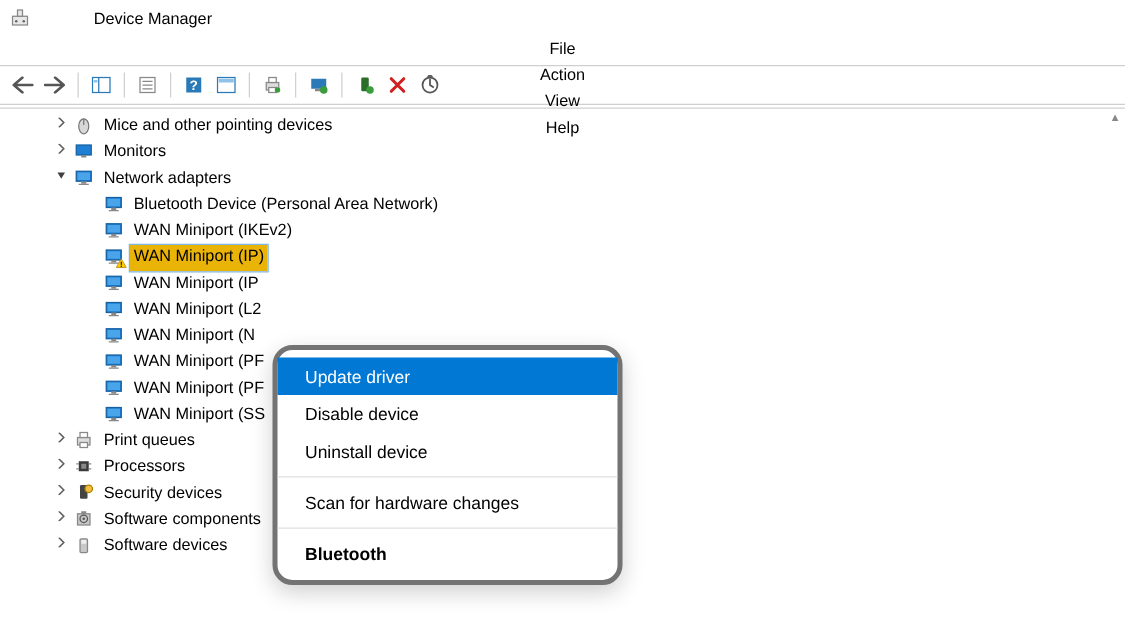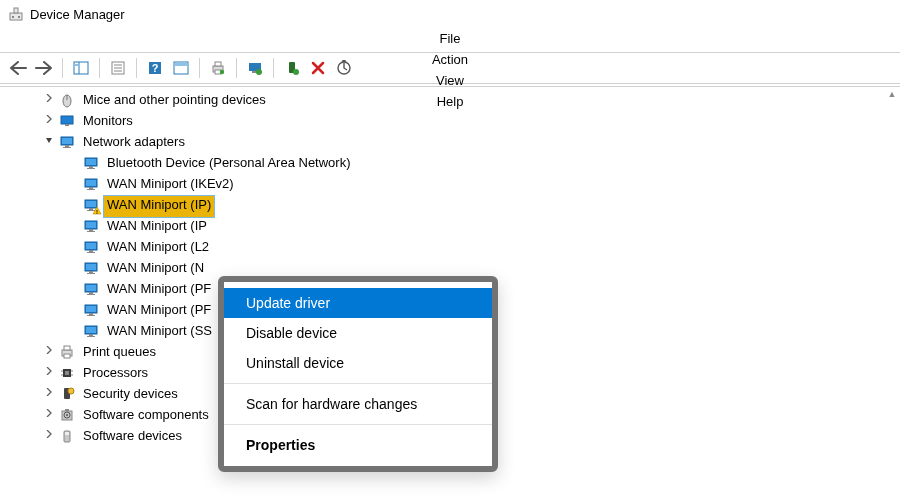--- a/index.html
+++ b/index.html
@@ -12,20 +12,21 @@
     width: 900px;
     height: 500px;
     overflow: hidden;
     position: relative;
   }
   .titlebar {
     display: flex;
     align-items: center;
     padding: 4px 8px;
     height: 28px;
+    gap: 45px;
   }
   .titlebar .app-icon {
     width: 16px; height: 16px;
     margin-right: 6px;
     display: inline-flex; align-items: center; justify-content: center;
   }
   .menubar {
     display: flex;
     padding: 0 4px;
     height: 24px;
@@ -99,22 +100,22 @@
     right: -2px; bottom: -2px;
     width: 10px; height: 10px;
   }
   
   .context-menu {
     position: absolute;
     left: 218px;
     top: 276px;
     width: 280px;
     background: #fff;
-    border: 6px solid #737373;
-    border-radius: 6px;
+    border: 4px solid #737373;
+    border-radius: 16px;
     box-shadow: 0 6px 18px rgba(0,0,0,0.18);
     padding: 6px 0;
     font-size: 14px;
     z-index: 10;
   }
   .context-menu .cm-item {
     padding: 7px 22px;
     cursor: default;
   }
   .context-menu .cm-item.hover {
@@ -433,21 +434,21 @@
 
 <div class="scrollbar-top">▲</div>
 
 <div class="context-menu" id="context-menu">
     <div class="cm-item hover">Update driver</div>
     <div class="cm-item">Disable device</div>
     <div class="cm-item">Uninstall device</div>
     <div class="cm-sep"></div>
     <div class="cm-item">Scan for hardware changes</div>
     <div class="cm-sep"></div>
-    <div class="cm-item bold">Properties</div>
+    <div class="cm-item bold">Bluetooth</div>
   </div>
 
 <svg width="0" height="0" style="position:absolute">
   <defs>
     <g id="ic-mouse">
         <ellipse cx="8" cy="9" rx="4" ry="6" fill="#d8d8d8" stroke="#777"></ellipse>
         <line x1="8" y1="3" x2="8" y2="8" stroke="#777"></line>
       </g>
     <g id="ic-monitor">
         <rect x="2" y="3" width="12" height="8" fill="#1e7fd4" stroke="#1560a0"></rect>

